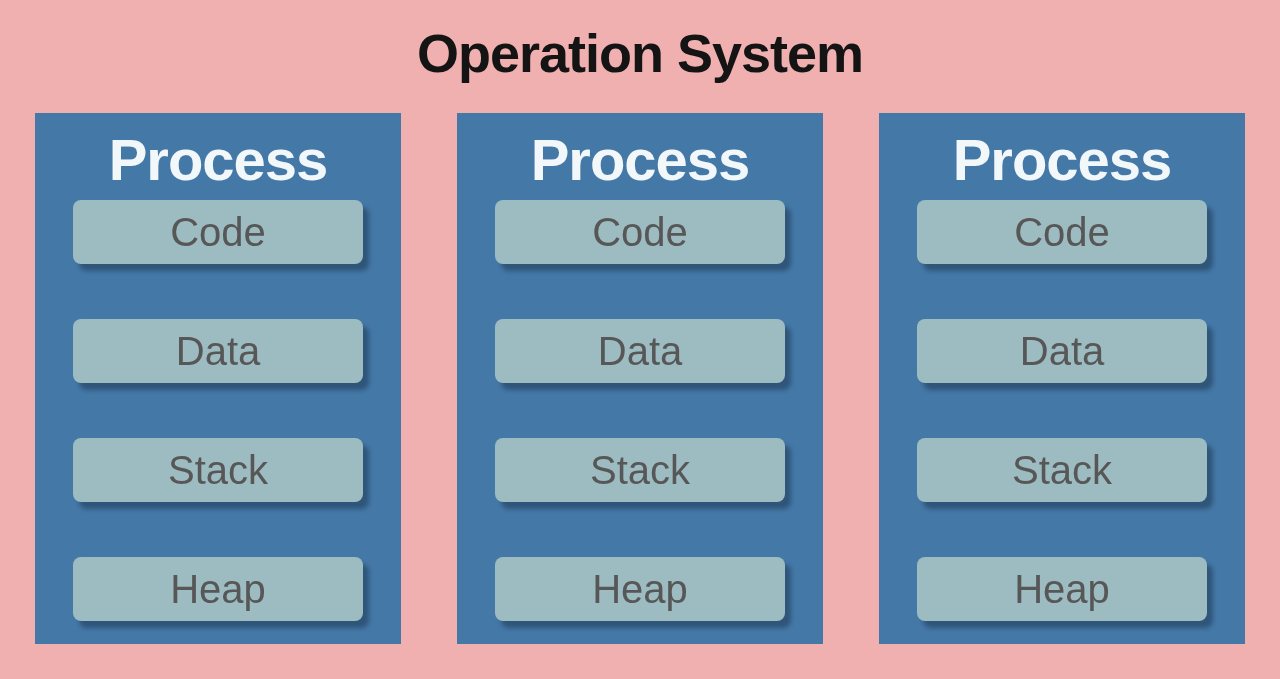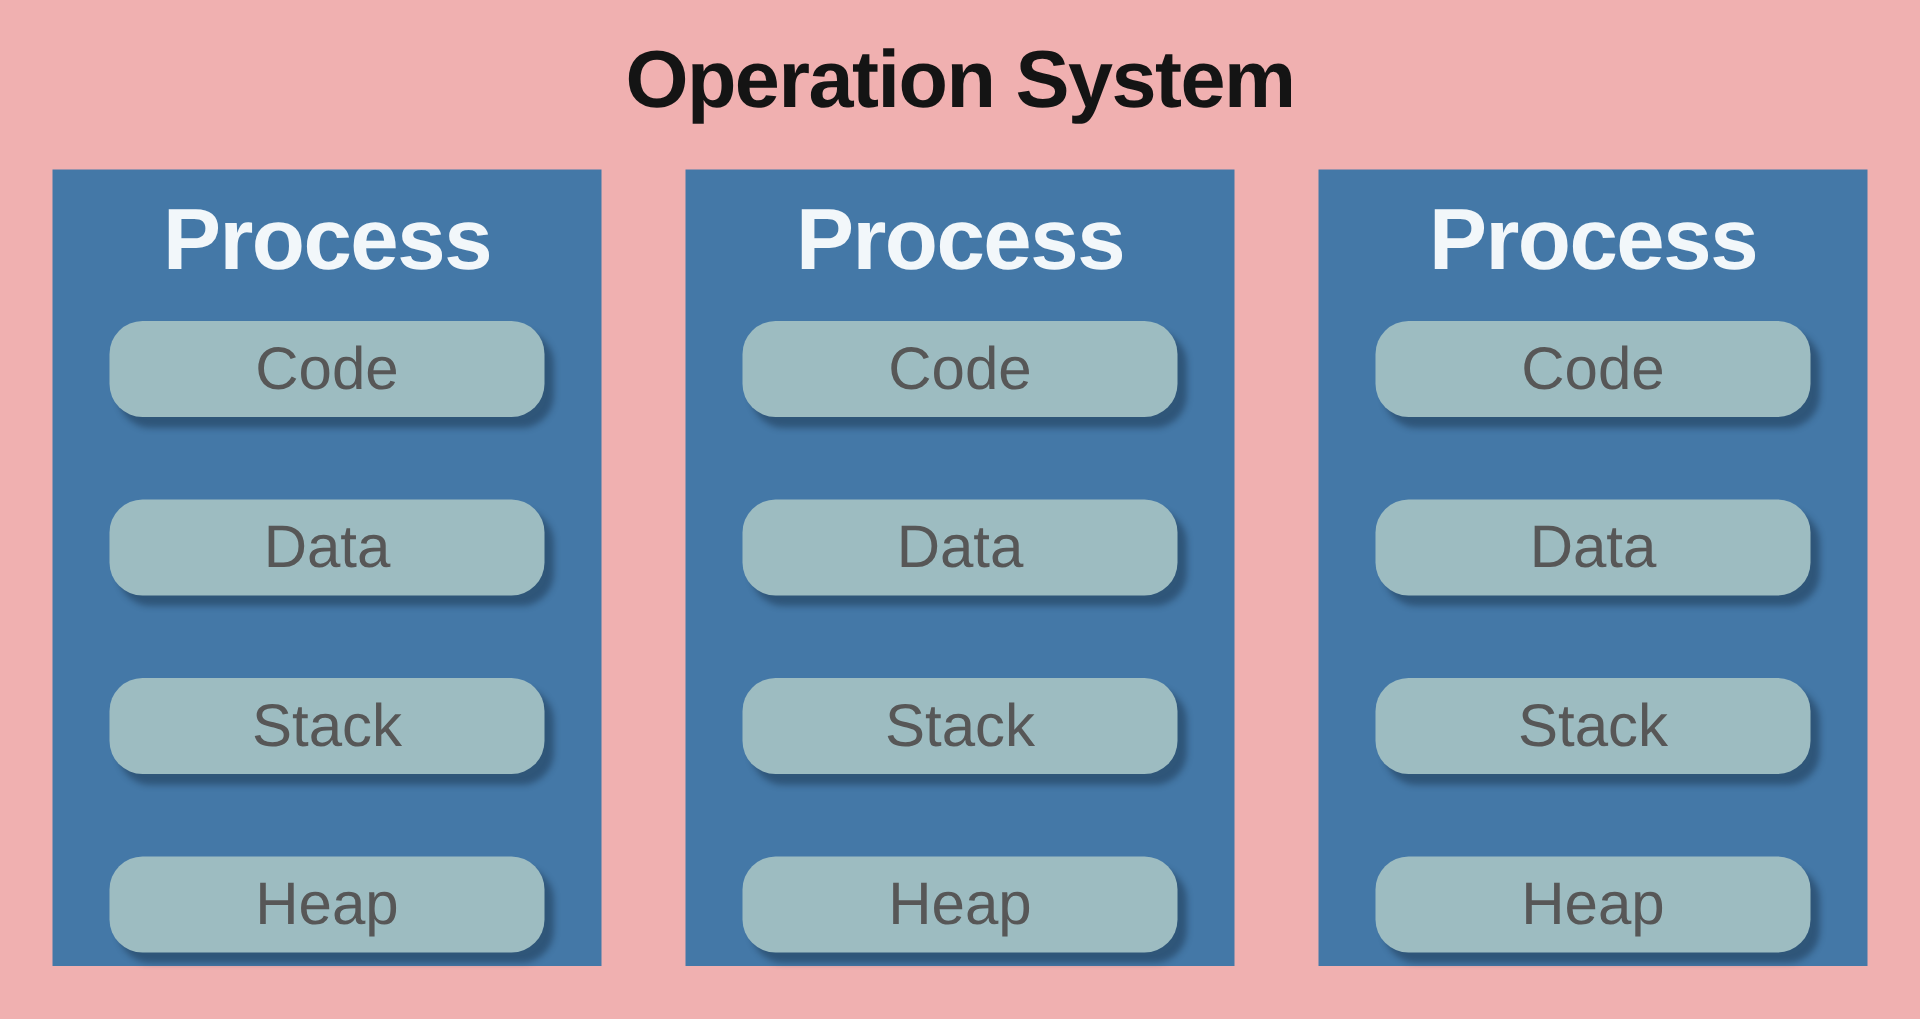--- a/index.html
+++ b/index.html
@@ -54,26 +54,26 @@
     flex-direction: column;
   }
   .process-title {
     height: 70px;
     line-height: 70px;
     text-align: center;
     font-size: 58px;
     font-weight: bold;
     letter-spacing: -1px;
     color: var(--process-label-text);
-    margin-bottom: 19px;
+    margin-bottom: 5px;
   }
   .segment {
     width: 290px;
     height: 64px;
-    border-radius: 22px;
+    border-radius: 8px;
     background: var(--segment-fill);
     box-shadow: 6px 7px 4px rgba(22, 44, 66, 0.45);
     display: flex;
     align-items: center;
     justify-content: center;
     font-size: 40px;
     color: var(--segment-text);
   }
   .segment + .segment { margin-top: 55px; }
 </style>

